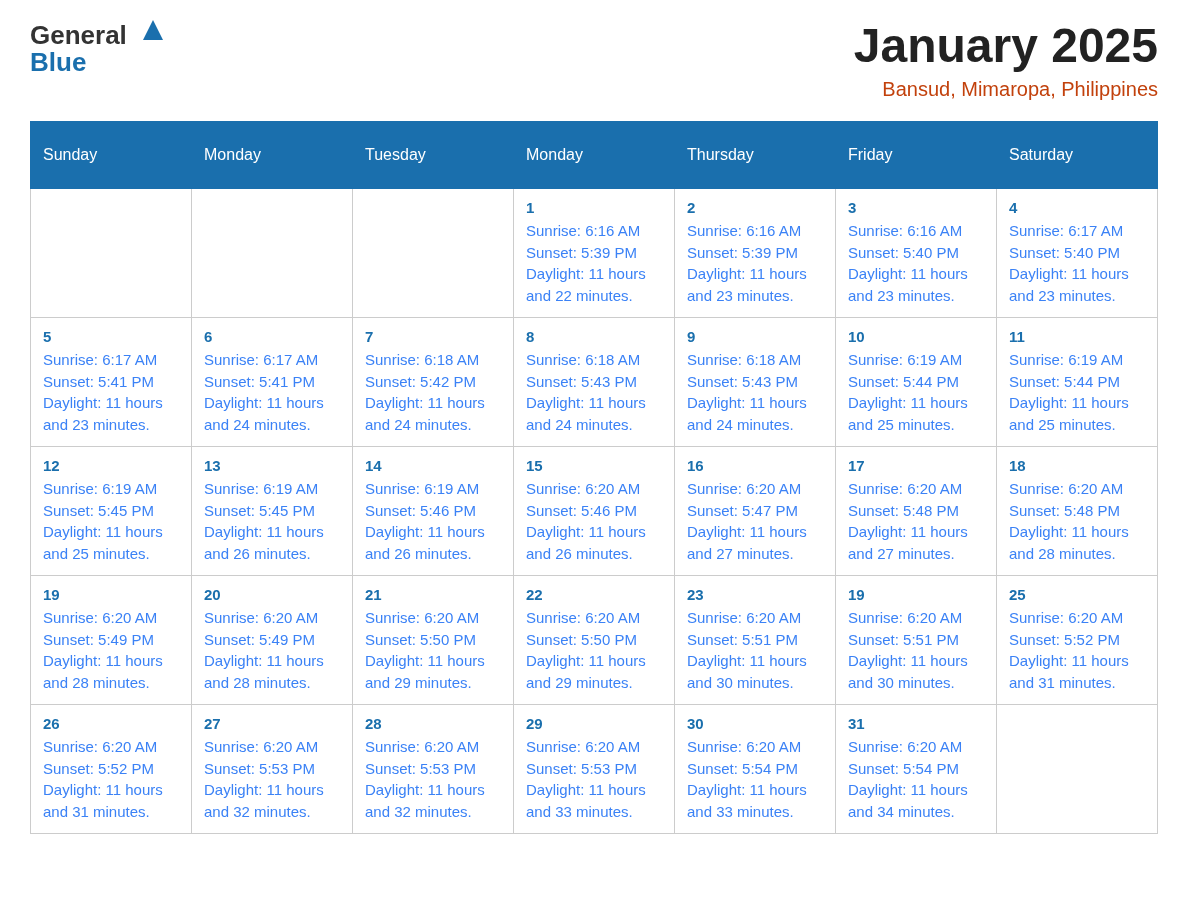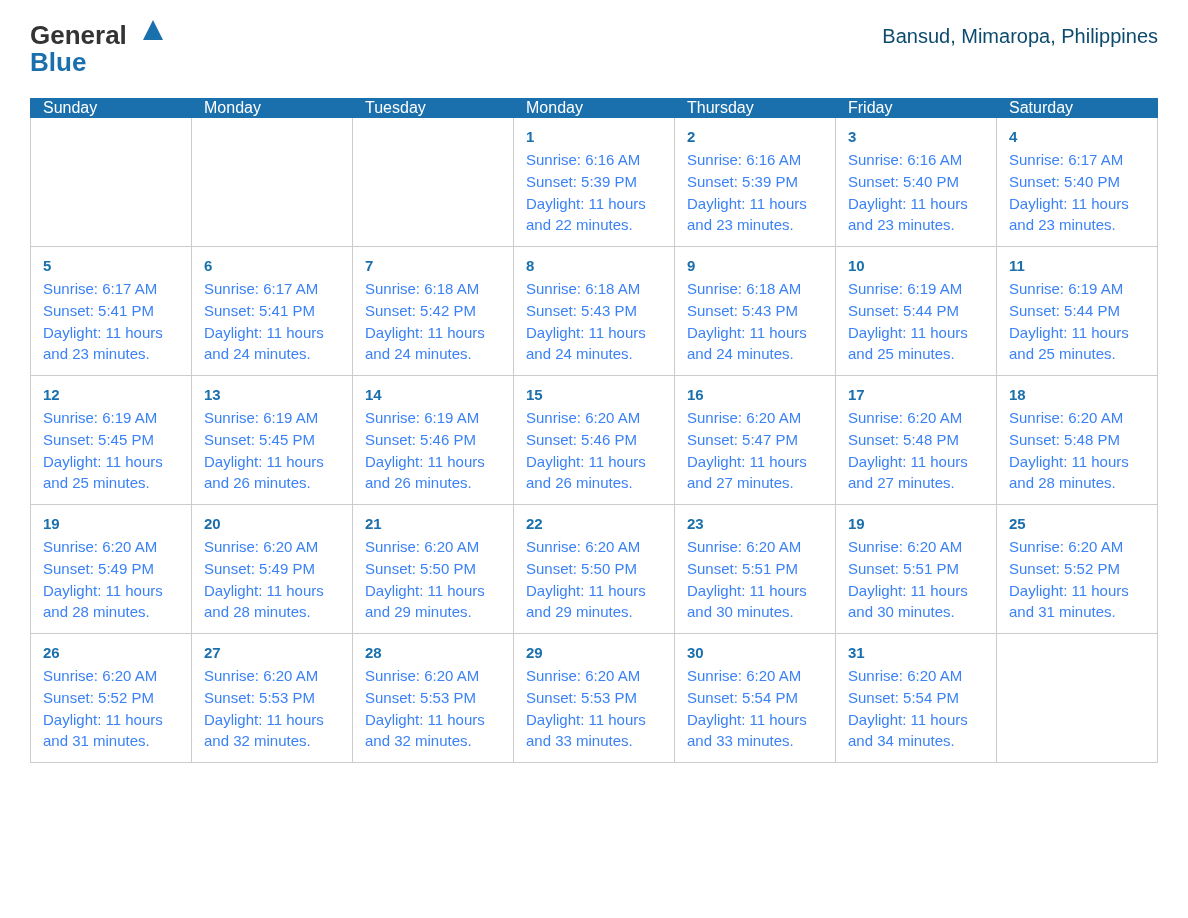--- a/index.html
+++ b/index.html
@@ -24,34 +24,34 @@
       text-align: right;
     }
     .calendar-title {
       font-size: 48px;
       font-weight: bold;
       color: #222;
       line-height: 1.1;
     }
     .calendar-subtitle {
       font-size: 20px;
-      color: #0c4a6e;
+      color: #c2410c;
       margin-top: 5px;
     }
     .calendar-table {
       width: 100%;
       border-collapse: collapse;
       border: 1px solid #aaa;
     }
     .calendar-table th {
       background-color: #1a6fad;
       color: #fff;
       font-size: 16px;
       font-weight: normal;
-      padding: 0 12px;
+      padding: 24px 12px;
       text-align: left;
       border: 1px solid #1a6fad;
     }
     .calendar-table td {
       vertical-align: top;
       padding: 10px 12px;
       border: 1px solid #ccc;
       width: 14.28%;
       min-height: 100px;
       font-size: 13px;
@@ -85,20 +85,21 @@
       <div style="display:flex; align-items:flex-start; gap:16px;">
         <span style="font-size:26px; font-weight:bold; color:#333;">General</span>
         <svg width="20" height="20" viewBox="0 0 20 20">
           <polygon points="0,20 10,0 20,20" fill="#1a6fad"></polygon>
         </svg>
       </div>
       <div style="font-size:26px; font-weight:bold; color:#1a6fad; margin-top:-4px;">Blue</div>
     </div>
   </div>
   <div class="title-area">
+    <div class="calendar-title">January 2025</div>
     <div class="calendar-subtitle">Bansud, Mimaropa, Philippines</div>
   </div>
 </div>
 
 <table class="calendar-table">
   <thead>
     <tr>
     <th>Sunday</th>
         <th>Monday</th>
         <th>Tuesday</th>

